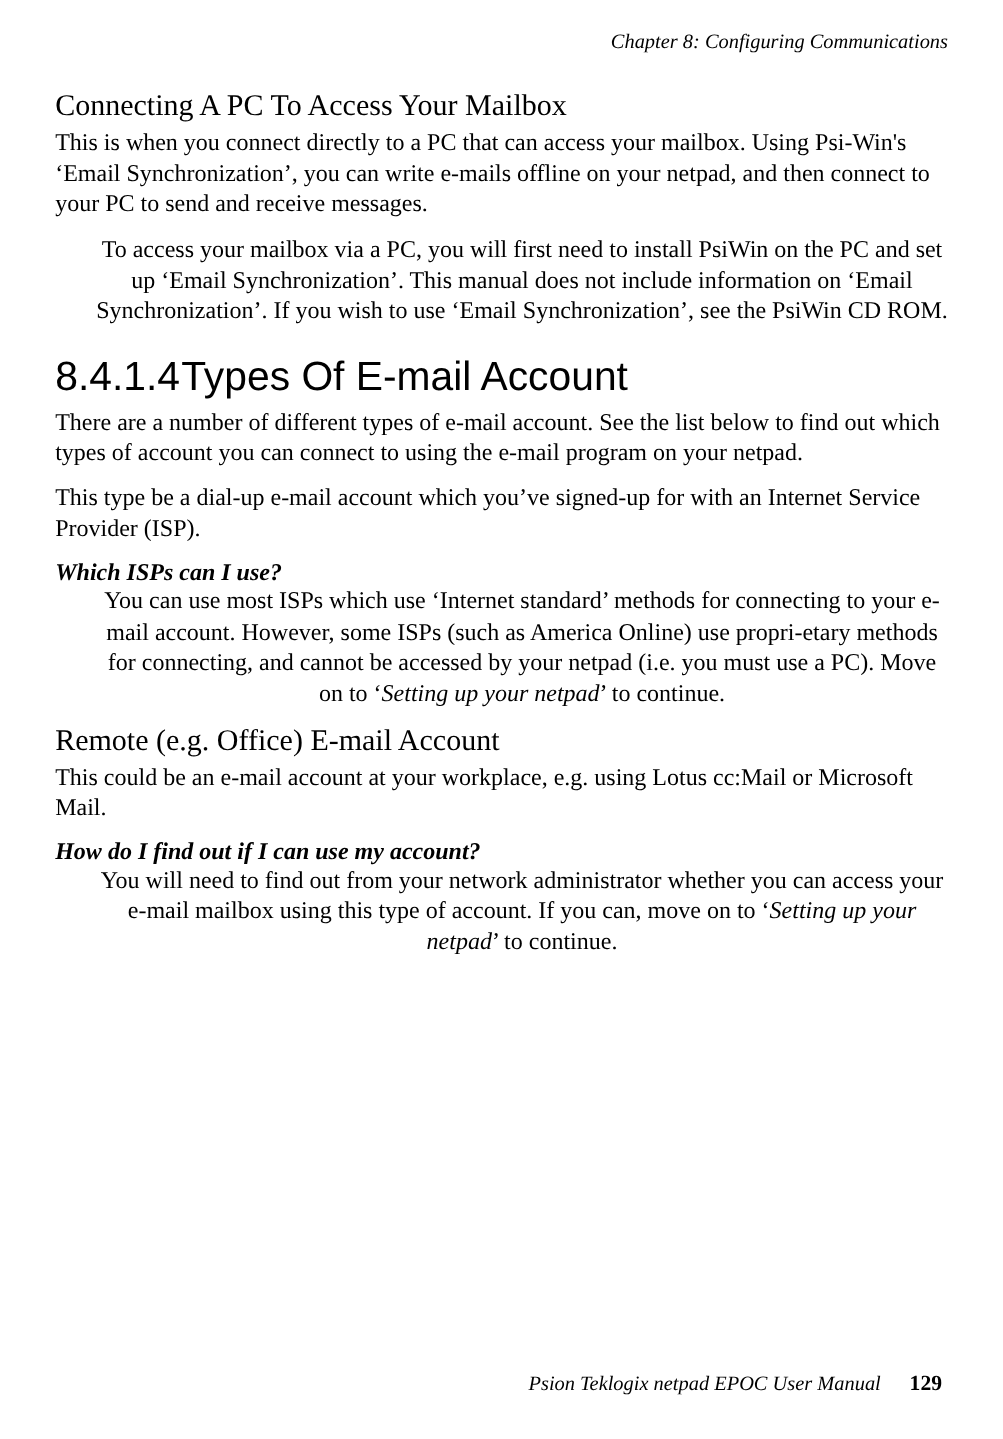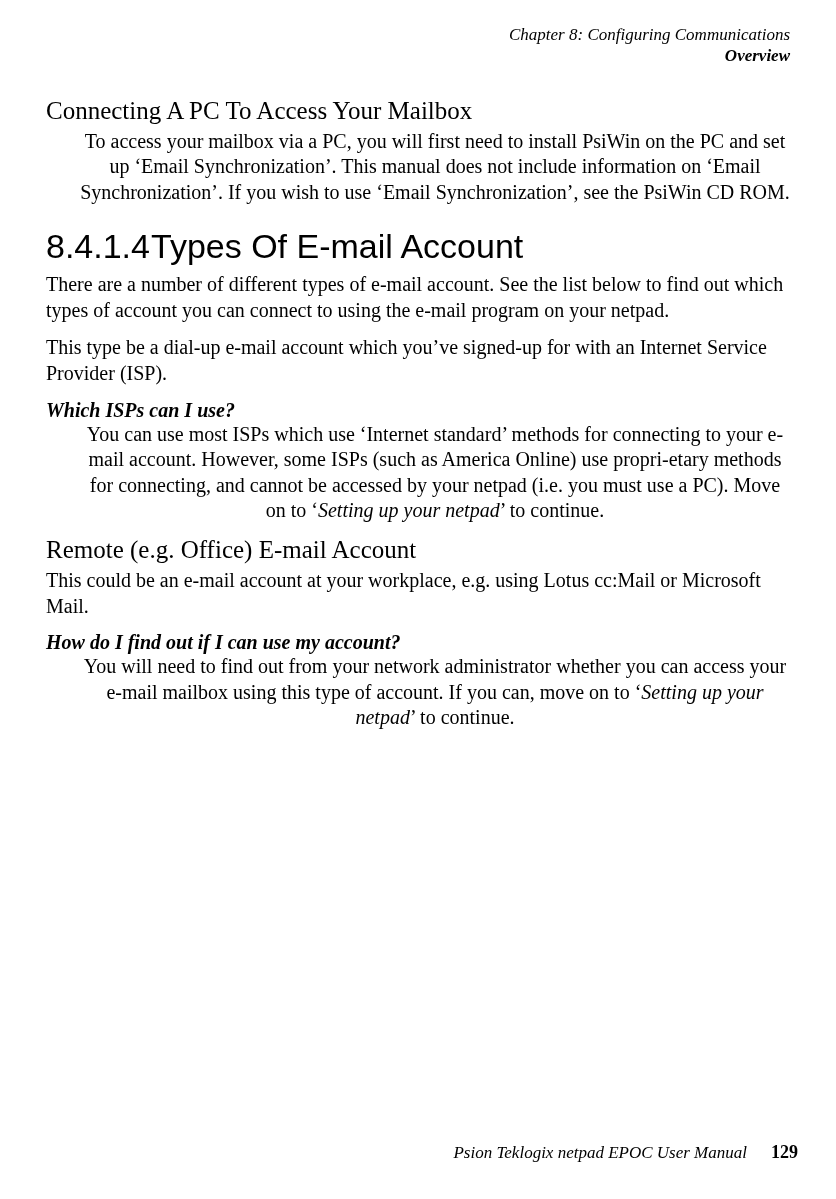--- a/index.html
+++ b/index.html
@@ -62,42 +62,42 @@
   .ans {
     font-size: 20px;
     line-height: 1.28;
     margin: 0 0 12px 34px;
     text-align: center;
   }
   .ital { font-style: italic; }
   .footer {
     position: absolute;
     bottom: 36px;
-    right: 38px;
+    right: 51px;
     font-style: italic;
     font-size: 17px;
   }
   .footer .pg {
     font-style: normal;
     font-weight: bold;
     margin-left: 24px;
     font-size: 18px;
   }
 </style>
 </head>
 <body>
 
 <div class="page">
 
   <div class="running-head">
     <div>Chapter 8:  Configuring Communications</div>
-    <div class="line2">Overview</div>
   </div>
 
   <div class="sect-head">Connecting A PC To Access Your Mailbox</div>
+  <div class="body">This is when you connect directly to a PC that can access your mailbox. Using Psi-Win's ‘Email Synchronization’, you can write e-mails offline on your netpad, and then connect to your PC to send and receive messages.</div>
   <div class="ans">To access your mailbox via a PC, you will first need to install PsiWin on the PC and set up ‘Email Synchronization’. This manual does not include information on ‘Email Synchronization’. If you wish to use ‘Email Synchronization’, see the PsiWin CD ROM.</div>
 
   <div class="num-head">
     <span class="num">8.4.1.4</span><span>Types Of E-mail Account</span>
   </div>
   <div class="body">There are a number of different types of e-mail account. See the list below to find out which types of account you can connect to using the e-mail program on your&nbsp;netpad.</div>
 
   <div class="body">This type be a dial-up e-mail account which you’ve signed-up for with an Internet Service Provider (ISP).</div>
   <div class="q">Which ISPs can I use?</div>
   <div class="ans"><span>You can use most ISPs which use ‘Internet standard’ methods for connecting to your e-mail account. However, some ISPs (such as America Online) use propri-etary methods for connecting, and cannot be accessed by your netpad (i.e. you must use a PC). Move on to ‘</span><span class="ital">Setting up your netpad</span><span>’ to continue.</span></div>

